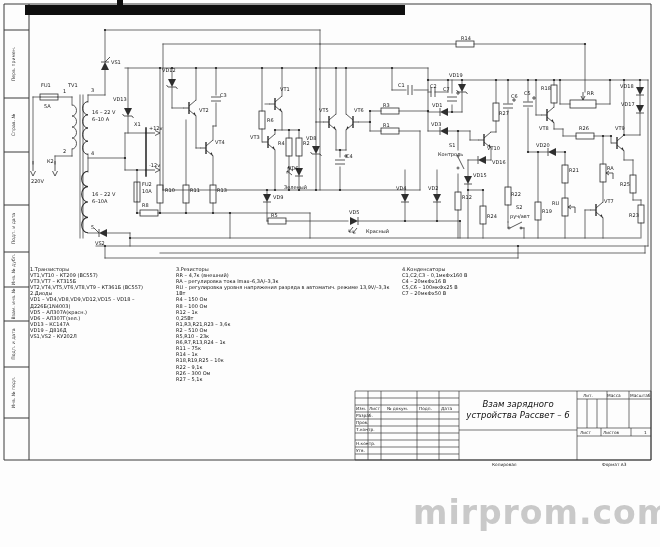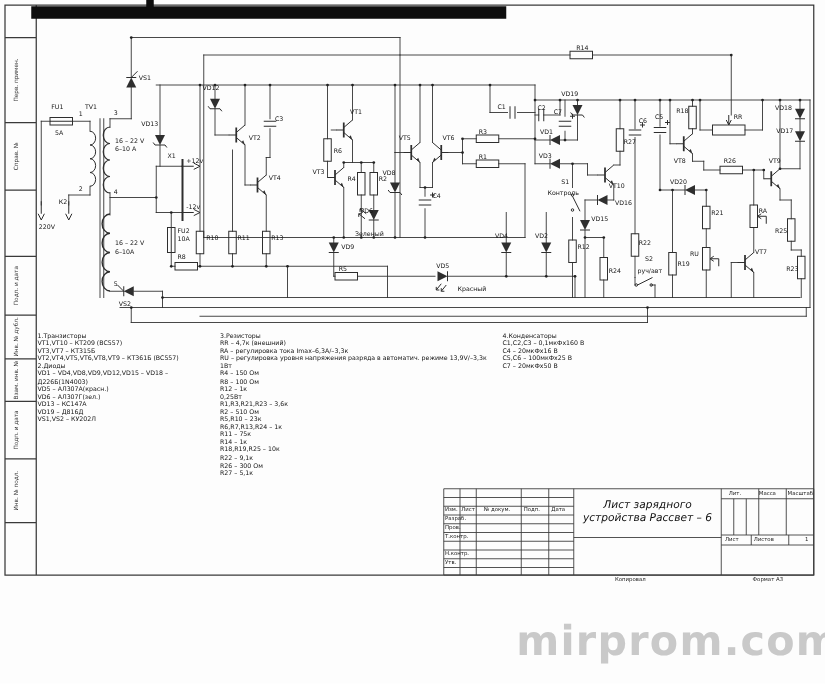--- a/index.html
+++ b/index.html
@@ -736,18 +736,18 @@
   <span class="tbt" style="left:583px;top:393px">Лит.</span>
   <span class="tbt" style="left:607px;top:393px">Масса</span>
   <span class="tbt" style="left:630px;top:393px">Масштаб</span>
   <span class="tbt" style="left:580px;top:430px">Лист</span>
   <span class="tbt" style="left:603px;top:430px">Листов</span>
   <span class="tbt" style="left:644px;top:430px">1</span>
   <span class="tbt" style="left:492px;top:462px">Копировал</span>
   <span class="tbt" style="left:602px;top:462px">Формат А3</span>
 
   <div class="title">
-    <div>Лист зарядного</div>
+    <div>Взам зарядного</div>
     <div>устройства Рассвет – 6</div>
   </div>
 
   <div class="wm">mirprom.com</div>
 </div>
 
 </body></html>

